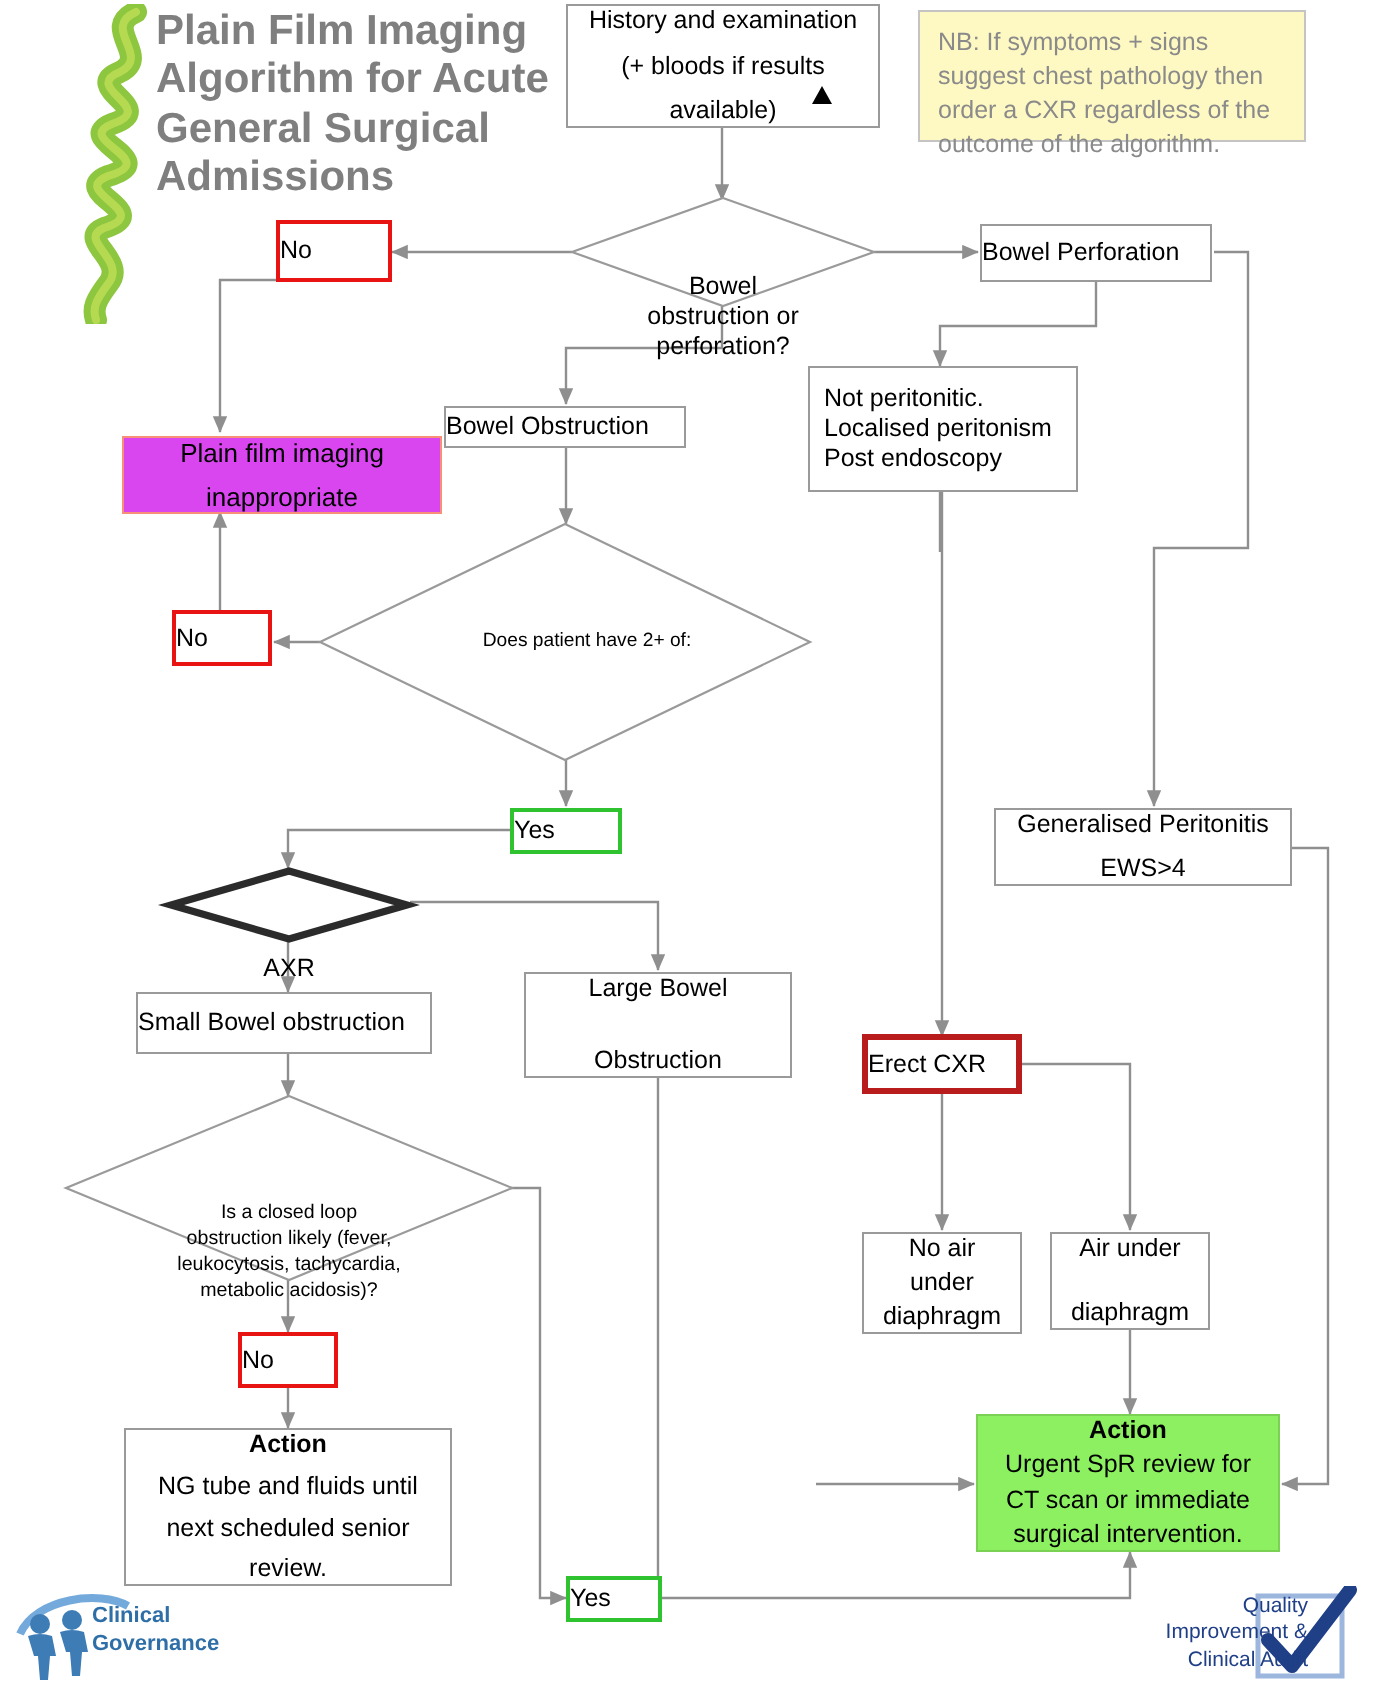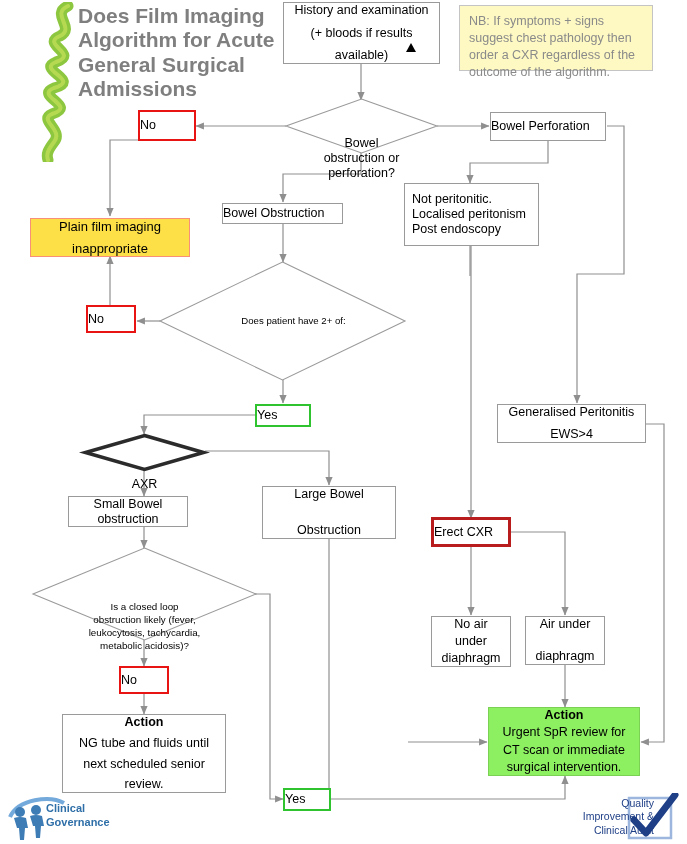--- a/index.html
+++ b/index.html
@@ -3,21 +3,21 @@
 <meta charset="utf-8">
 <style>
   html,body{margin:0;padding:0;background:#ffffff;}
   body{width:687px;height:844px;position:relative;overflow:hidden;
        font-family:"Liberation Sans","DejaVu Sans",sans-serif;color:#000;}
   #canvas{position:absolute;left:0;top:0;width:687px;height:844px;}
   .node{position:absolute;box-sizing:border-box;display:flex;align-items:center;
         justify-content:space-between;text-align:center;line-height:1.18;}
   .box{border:1px solid #9a9a9a;background:#fff;font-size:12.5px;}
   .box.thick{border:3px solid #b91c1c;}
-  .box.salmon{background:#fde047;border:1px solid #F89078;font-size:13px;}
+  .box.salmon{background:#d946ef;border:1px solid #F89078;font-size:13px;margin-left:31px;}
   .box.green{background:#8CF061;border:1px solid #7ad154;font-size:12.5px;}
   .box.grey{background:#fef9c3;border:1px solid #c4c4c4;color:#8a8a8a;
             font-size:12.5px;text-align:left;justify-content:flex-start;
             align-items:flex-start;padding:7px 9px;line-height:1.35;}
   .yn{border-width:2px;border-style:solid;background:#fff;font-size:12.5px;}
   .yn.no{border-color:#e81313;}
   .yn.yes{border-color:#2fc32f;}
   .diamond-wrap{position:absolute;}
   .diamond-wrap svg{position:absolute;left:0;top:0;overflow:visible;}
   .dlabel{position:absolute;left:0;top:0;width:100%;height:100%;
@@ -106,21 +106,21 @@
   </g>
 </svg>
 
 <svg id="gut" viewBox="0 0 60 160" xmlns="http://www.w3.org/2000/svg">
   <path d="M38,4 C20,12 46,26 30,34 C10,42 50,52 26,60 C6,68 52,78 24,86
            C4,94 48,104 22,112 C8,118 34,128 24,140 C18,148 16,152 18,158" stroke="#8dc63f" stroke-width="11" fill="none" stroke-linecap="round"></path>
   <path d="M38,4 C20,12 46,26 30,34 C10,42 50,52 26,60 C6,68 52,78 24,86
            C4,94 48,104 22,112 C8,118 34,128 24,140 C18,148 16,152 18,158" stroke="#c3e05a" stroke-width="4" fill="none" stroke-linecap="round" opacity="0.75"></path>
 </svg>
 
-<div class="title">Does Film Imaging Algorithm for Acute General Surgical Admissions</div>
+<div class="title">Plain Film Imaging Algorithm for Acute General Surgical Admissions</div>
 
 <div class="node box" style="left:283px;top:2px;width:157px;height:62px;flex-direction:column;">
   <span>History and examination</span>
   <span>(+ bloods if results</span>
   <span>available)</span>
 </div>
 <svg style="position:absolute;left:404px;top:42px;width:14px;height:12px" viewBox="0 0 14 12">
     <path d="M2,10 L7,1 L12,10 z" fill="#000"></path>
   </svg>
 
@@ -175,21 +175,21 @@
   <span>EWS&gt;4</span>
 </div>
 
 <div class="diamond-wrap" style="left:84px;top:434px;width:121px;height:37px;">
   <svg width="121" height="37" viewBox="0 0 121 37">
       <polygon points="60.5,1.5 119.5,18.5 60.5,35.5 1.5,18.5" fill="#fff" stroke="#2b2b2b" stroke-width="3.6"></polygon>
     </svg>
   <div class="dlabel">AXR</div>
 </div>
 
-<div class="node box" style="left:68px;top:496px;width:120px;height:31px;">Small Bowel obstruction</div>
+<div class="node box" style="left:68px;top:496px;width:148px;height:31px;">Small Bowel obstruction</div>
 
 <div class="node box" style="left:262px;top:486px;width:134px;height:53px;flex-direction:column;">
   <span>Large Bowel</span>
   <span>Obstruction</span>
 </div>
 
 <div class="node box thick" style="left:431px;top:517px;width:80px;height:30px;">Erect CXR</div>
 
 <div class="diamond-wrap" style="left:33px;top:548px;width:223px;height:92px;">
   <svg width="223" height="92" viewBox="0 0 223 92">

